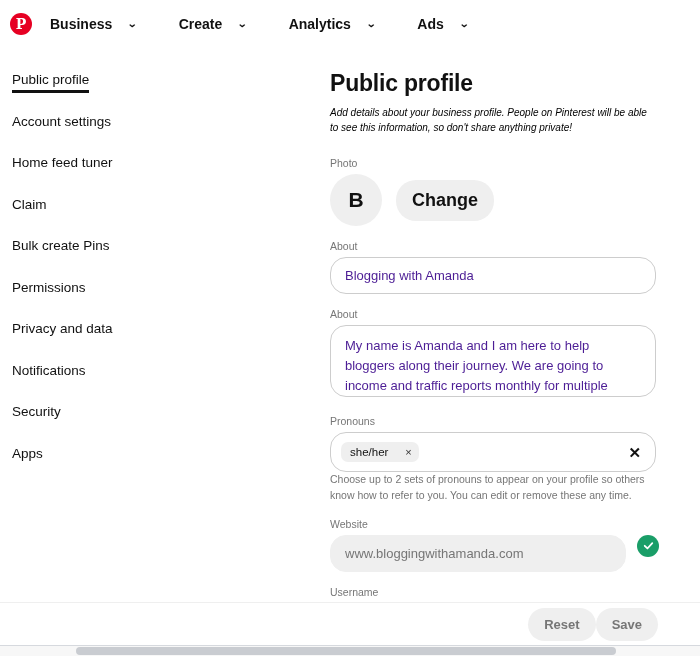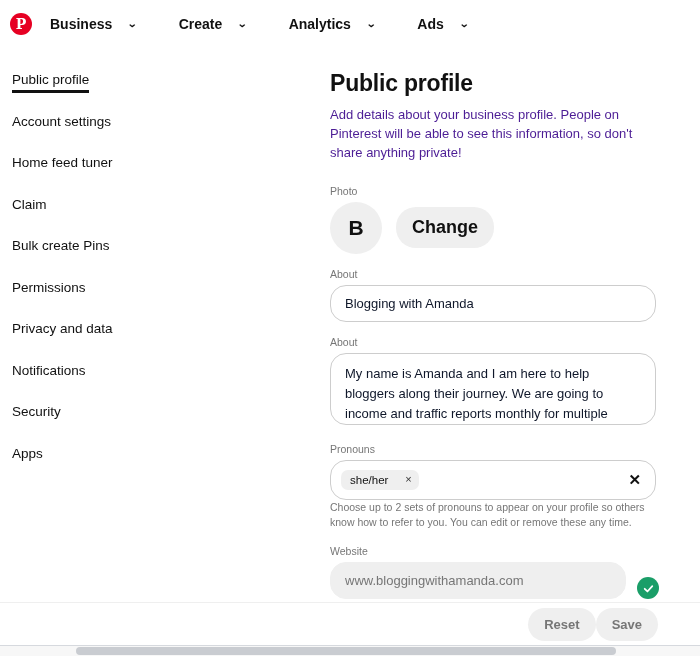--- a/index.html
+++ b/index.html
@@ -94,25 +94,26 @@
     box-sizing: border-box;
     padding-right: 30px;
   }
   h1.title {
     font-size: 23px;
     font-weight: bold;
     margin: 0 0 9px 0;
     letter-spacing: -0.2px;
   }
   .subtitle {
-    font-size: 13px;
+    font-size: 10px;
     line-height: 1.45;
-    color: #4c1d95;
+    color: #000000;
     margin: 0 0 22px 0;
     max-width: 320px;
+    font-style: italic;
   }
 
   .field { margin-bottom: 14px; }
   .flabel {
     font-size: 10.5px;
     color: #767676;
     margin-bottom: 5px;
     display: block;
   }
   .help {
@@ -123,21 +124,21 @@
   }
 
   .input {
     width: 326px;
     box-sizing: border-box;
     border: 1px solid #cdcdcd;
     border-radius: 16px;
     background: #ffffff;
     font-family: "Liberation Sans", sans-serif;
     font-size: 13px;
-    color: #0f172a;
+    color: #4c1d95;
     padding: 10px 14px;
     outline: none;
   }
   .input.disabled {
     background: #efefef;
     border-color: #efefef;
     color: #767676;
     width: 296px;
   }
   textarea.input {
@@ -214,21 +215,21 @@
     font-weight: bold;
     color: #111111;
     cursor: pointer;
     line-height: 1;
     padding-right: 2px;
   }
 
   
   .web-row {
     display: flex;
-    align-items: flex-end;
+    align-items: flex-start;
     gap: 11px;
   }
   .verified {
     width: 22px;
     height: 22px;
     border-radius: 50%;
     background: #1a9e68;
     flex: none;
     display: flex;
     align-items: center;

